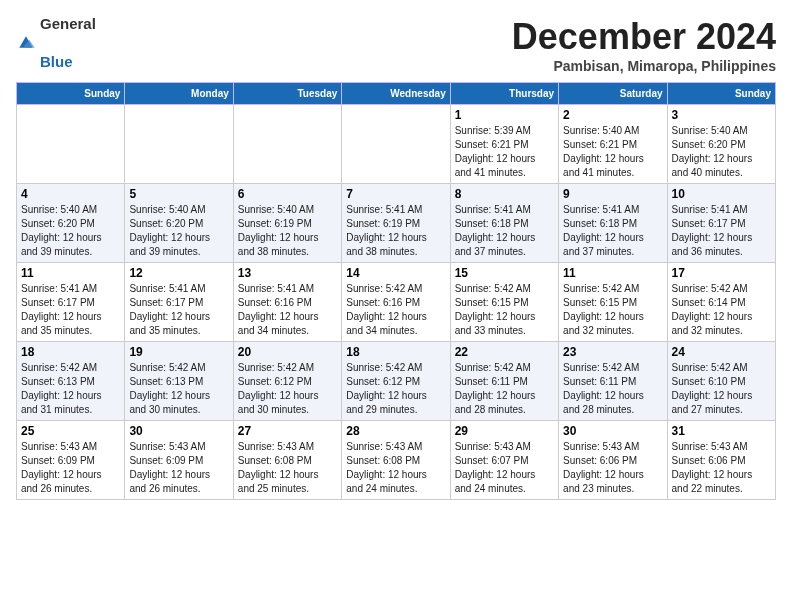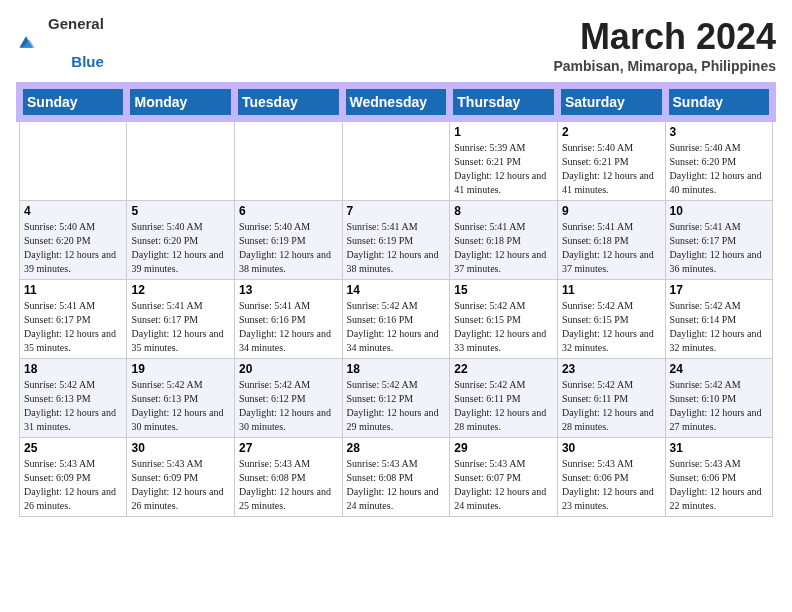--- a/index.html
+++ b/index.html
@@ -12,22 +12,21 @@
     }
     .header {
       display: flex;
       justify-content: space-between;
       align-items: flex-start;
       margin-bottom: 8px;
     }
     .logo {
       display: flex;
       align-items: center;
-      gap: 12px;
-      text-align: right;
+      gap: 4px;
     }
     .logo-text {
       display: flex;
       flex-direction: column;
       line-height: 1.1;
     }
     .logo-general {
       font-size: 15px;
       font-weight: bold;
       color: #333;
@@ -57,23 +56,23 @@
     }
     .calendar {
       width: 100%;
       border-collapse: collapse;
       font-size: 10.5px;
     }
     .calendar th {
       background: #1a6ab5;
       color: #fff;
       padding: 5px 4px;
-      text-align: left;
-      font-size: 14px;
-      border: 7px solid #c4b5fd;
+      text-align: right;
+      font-size: 10px;
+      border: 1px solid #c4b5fd;
     }
     .calendar td {
       border: 1px solid #ccc;
       vertical-align: top;
       padding: 3px 4px;
       width: 108px;
       min-height: 75px;
       background: #fff;
     }
     .calendar tr:nth-child(even) td {
@@ -82,21 +81,20 @@
     .day-num {
       font-weight: bold;
       font-size: 12px;
       display: block;
       margin-bottom: 2px;
     }
     .day-info {
       font-size: 10px;
       color: #222;
       line-height: 1.4;
-      font-family: Liberation Serif, serif;
     }
     .empty {
       background: #fff !important;
     }
     .calendar tr:nth-child(even) .empty {
       background: #f0f4fa !important;
     }
   </style>
 </head>
 <body>
@@ -106,21 +104,21 @@
     <svg class="logo-icon" viewBox="0 0 30 30" xmlns="http://www.w3.org/2000/svg">
       <polygon points="5,22 15,5 25,22" fill="#1a6ab5"></polygon>
       <polygon points="10,22 20,10 28,22" fill="#4a90d9" opacity="0.7"></polygon>
     </svg>
     <div class="logo-text">
       <span class="logo-general">General</span>
       <span class="logo-blue">Blue</span>
     </div>
   </div>
   <div class="title-area">
-    <div class="title-month">March 2024</div>
+    <div class="title-month">December 2024</div>
     <div class="title-location">Pambisan, Mimaropa, Philippines</div>
   </div>
 </div>
 
 <table class="calendar">
   <thead>
     <tr>
     <th>Sunday</th>
         <th>Monday</th>
         <th>Tuesday</th>

